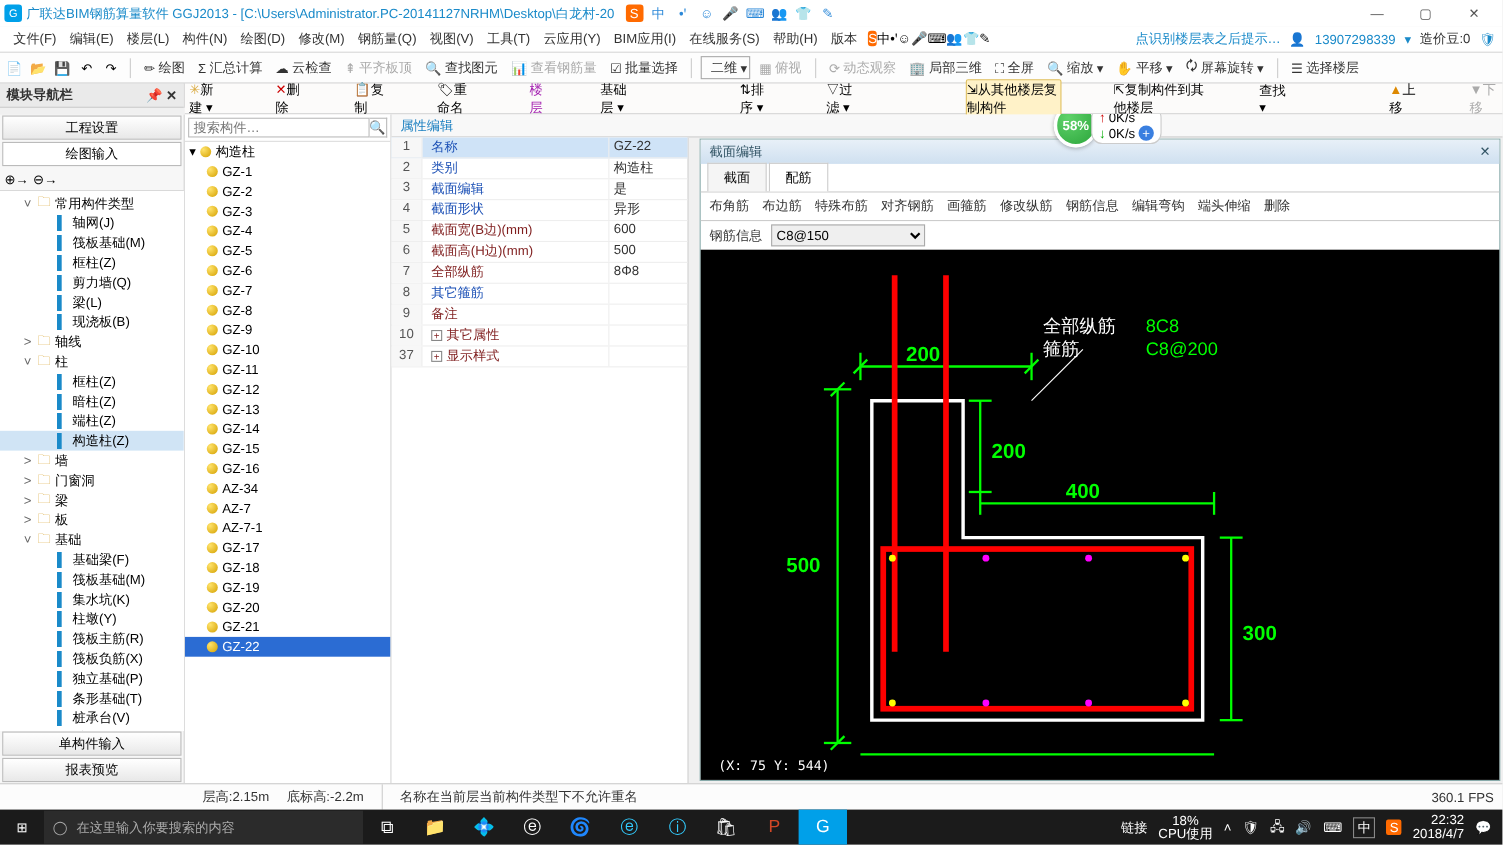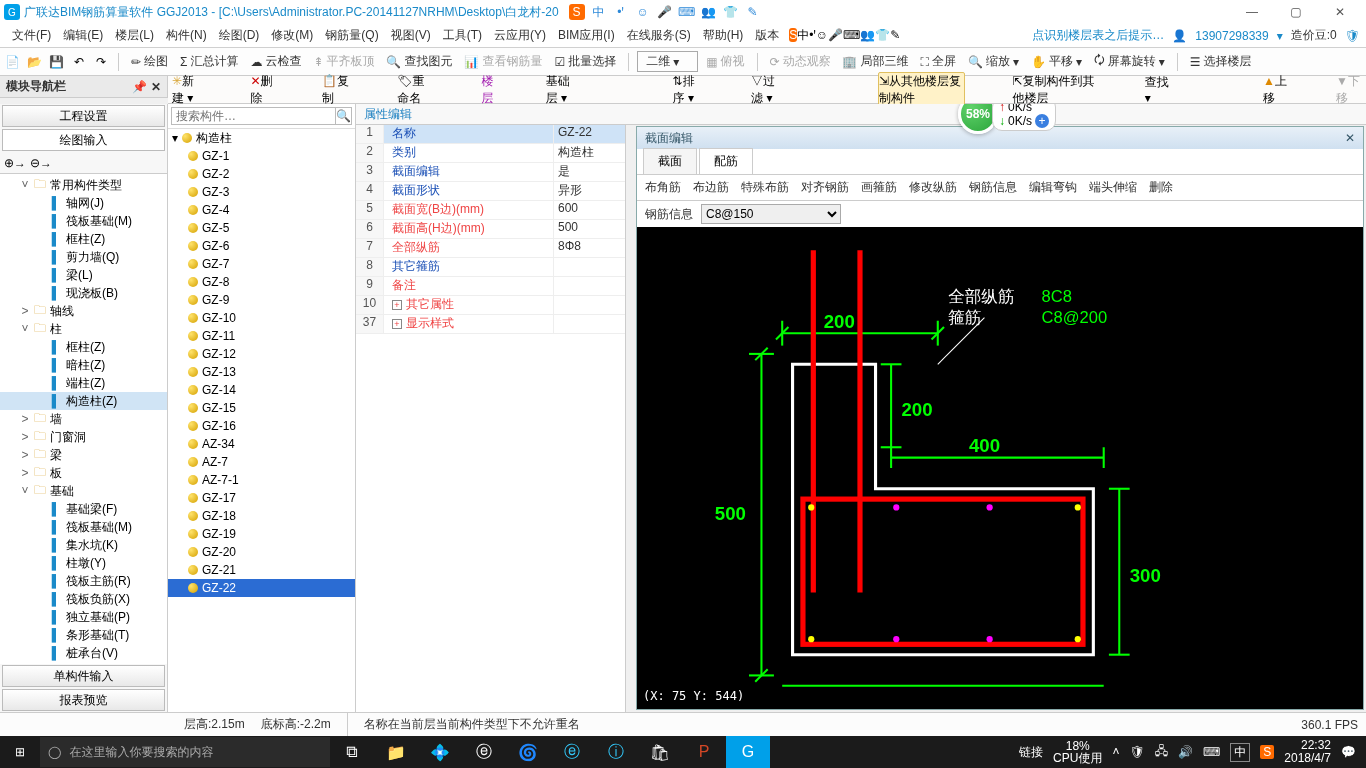--- a/index.html
+++ b/index.html
@@ -40,33 +40,33 @@
 .list-node.sel { background: #2b6cd3; color: #fff; }
 .panel-right { flex: 1; display: flex; flex-direction: column; position: relative; }
 .prop-title { height: 22px; display: flex; align-items: center; padding: 0 8px; color: #1a7fc0; background: #f8f8f8; border-bottom: 1px solid #ccc; }
 .prop-body { display: flex; height: 100%; }
 .prop-table { width: 270px; background: #fff; border-right: 1px solid #ccc; }
 .prop-head { display: flex; height: 24px; background: linear-gradient(#fefefe,#e8e8e8); border-bottom: 1px solid #ccc; }
 .prop-head div { display: flex; align-items: center; justify-content: center; border-right: 1px solid #ccc; }
 .prop-row { display: flex; height: 19px; border-bottom: 1px solid #eee; }
 .prop-row .idx { width: 28px; text-align: center; color: #555; border-right: 1px solid #eee; background: #f7f7f7; }
 .prop-row .nm { width: 170px; padding-left: 8px; color: #1a4fb5; border-right: 1px solid #eee; }
-.prop-row .nm.blk { color: #ef4444; }
+.prop-row .nm.blk { color: #7f1d1d; }
 .prop-row .val { flex: 1; padding-left: 4px; color: #333; }
 .prop-row.sel { background: #cfe3f7; }
 .cross-panel { flex: 1; display: flex; flex-direction: column; border: 1px solid #8aa; position: absolute; left: 280px; right: 2px; top: 22px; bottom: 2px; background: #fff; }
 .cross-title { height: 22px; background: linear-gradient(#e8f0f8,#cfe0f0); display: flex; align-items: center; padding: 0 8px; color: #356; justify-content: space-between; }
 .cross-tabs { height: 26px; display: flex; align-items: flex-end; padding-left: 6px; border-bottom: 1px solid #ccc; }
 .cross-tab { padding: 4px 14px; border: 1px solid #ccc; border-bottom: none; margin-right: 2px; background: #f5f5f5; cursor: pointer; }
 .cross-tab.active { background: #fff; }
 .cross-toolbar { height: 26px; display: flex; align-items: center; padding: 0 8px; gap: 12px; border-bottom: 1px solid #ccc; color: #333; }
 .cross-info { height: 26px; display: flex; align-items: center; padding: 0 8px; gap: 8px; color: #333; }
 .cross-info select { border: 1px solid #aaa; height: 20px; width: 140px; }
 .canvas-wrap { flex: 1; background: #000; position: relative; overflow: hidden; }
-.canvas-coords { position: absolute; left: 0; bottom: 4px; color: #fff; font-family: monospace; background: rgba(0,0,0,0.3); padding: 2px 6px; }
+.canvas-coords { position: absolute; left: 10px; bottom: 4px; color: #fff; font-family: monospace; background: rgba(0,0,0,0.3); padding: 2px 6px; }
 .speed-badge { position: absolute; right: 310px; top: -10px; z-index: 30; display: flex; align-items: center; }
 .speed-circle { width: 40px; height: 40px; border-radius: 50%; background: radial-gradient(circle at 30% 30%,#5fd26a,#2ba53b); color: #fff; display: flex; align-items: center; justify-content: center; font-weight: bold; border: 3px solid #fff; box-shadow: 0 1px 4px rgba(0,0,0,0.3); }
 .speed-side { background: #fff; border: 1px solid #ccc; border-radius: 10px; padding: 2px 6px; font-size: 10px; margin-left: -6px; }
 .speed-side div { display: flex; align-items: center; gap: 3px; }
 .statusbar { height: 24px; background: #fcfcfc; border-top: 1px solid #ccc; display: flex; align-items: center; padding: 0 8px; gap: 16px; color: #333; }
 .taskbar { height: 32px; background: #1b1b1b; display: flex; align-items: center; color: #fff; }
 .taskbar .startbtn { width: 40px; height: 32px; display: flex; align-items: center; justify-content: center; }
 .taskbar .search { flex: 0 0 290px; background: #2b2b2b; height: 30px; display: flex; align-items: center; padding: 0 8px; color: #aaa; gap: 8px; }
 .taskbar .tray { margin-left: auto; display: flex; align-items: center; gap: 10px; padding-right: 10px; font-size: 11px; }
 .taskbar .tray .clock { display: flex; flex-direction: column; align-items: flex-end; line-height: 13px; }
@@ -151,21 +151,21 @@
     </span>
   <span class="tbtn" style="color:#aaa;">
       <span>📊</span>
       <span>查看钢筋量</span>
     </span>
   <span class="tbtn">
       <span>☑</span>
       <span>批量选择</span>
     </span>
   <div class="sep"></div>
-  <span class="tbtn" style="border:1px solid #aaa;padding:1px 18px 1px 8px;justify-content:center;"><span>二维</span> ▾</span>
+  <span class="tbtn" style="border:1px solid #aaa;padding:1px 2px 1px 8px;justify-content:center;"><span>二维</span> ▾</span>
   <span class="tbtn" style="color:#aaa;">
       <span>▦</span>
       <span>俯视</span>
     </span>
   <div class="sep"></div>
   <span class="tbtn" style="color:#aaa;">
       <span>⟳</span>
       <span>动态观察</span>
     </span>
   <span class="tbtn">

